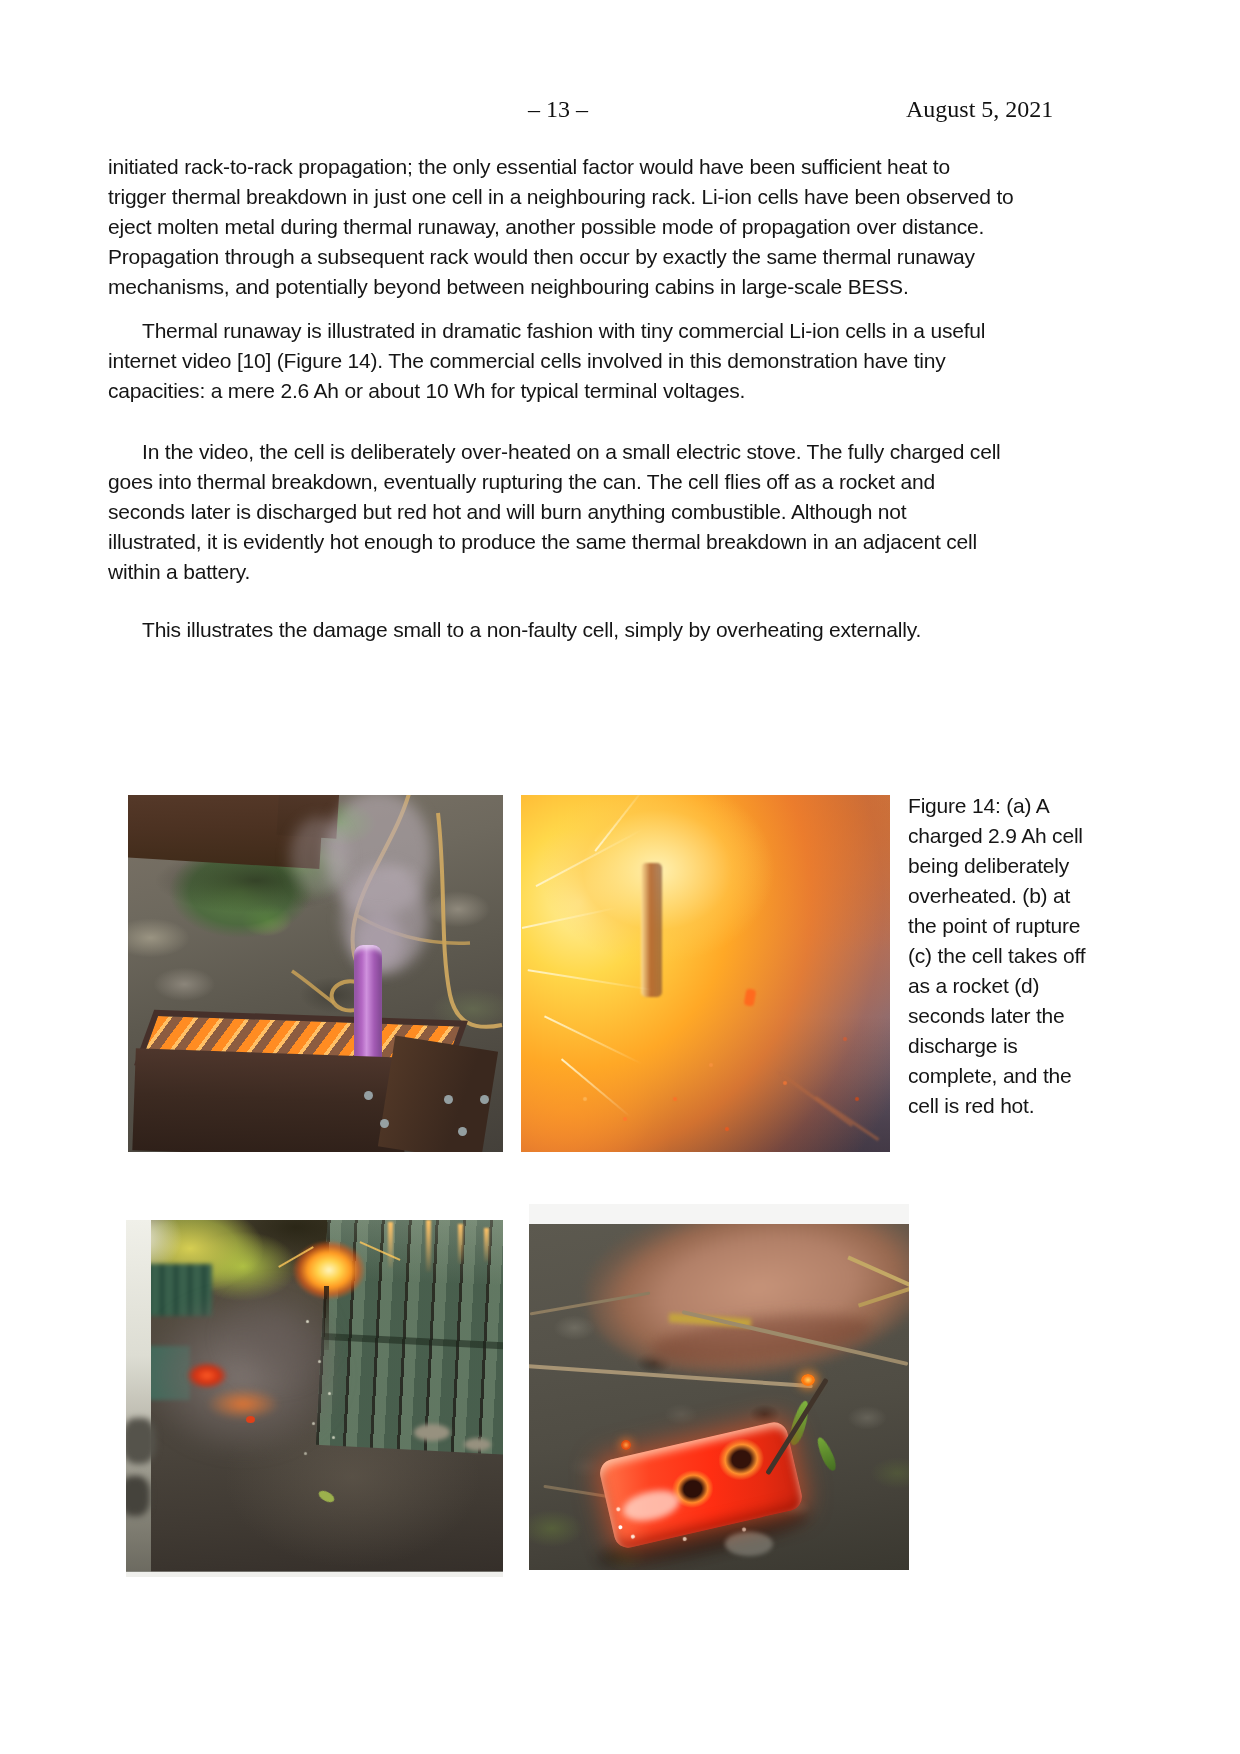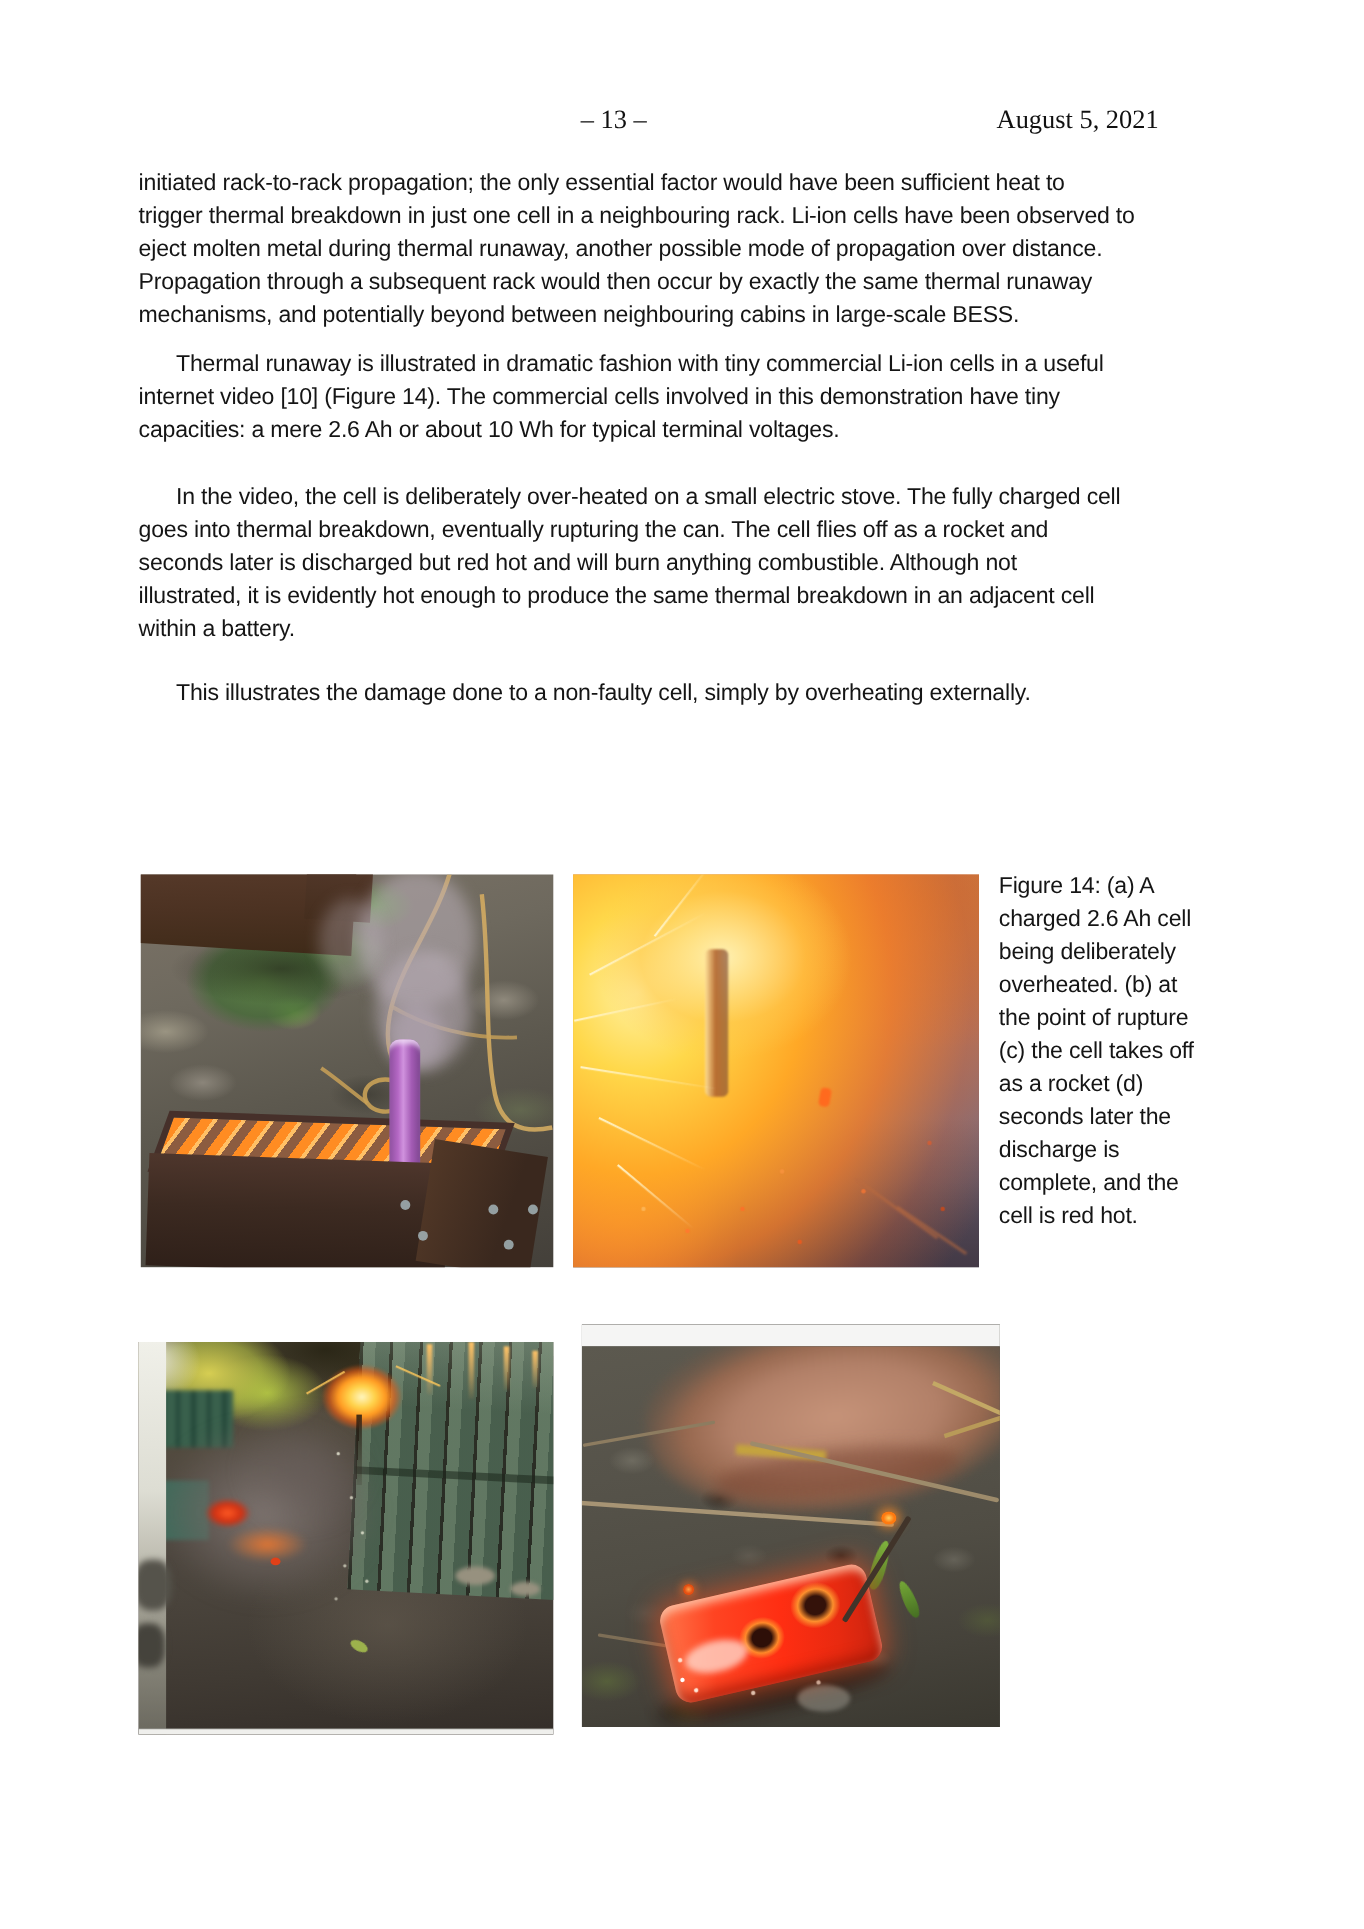--- a/index.html
+++ b/index.html
@@ -7,21 +7,21 @@
         font-family:"Liberation Sans",sans-serif;color:#151515;}
 
   
   .hdr{position:absolute;top:96px;left:0;width:100%;height:30px;
        font-family:"Liberation Serif",serif;font-size:24px;color:#111;}
   .hdr .pnum{position:absolute;left:468px;width:180px;text-align:center;}
   .hdr .hdate{position:absolute;left:906px;}
 
   
   .bodytext{position:absolute;left:108px;top:152px;width:1055px;
-            font-size:21px;line-height:30px;letter-spacing:-0.2px;margin-left:18px;}
+            font-size:21px;line-height:30px;letter-spacing:-0.2px;}
   .para{margin:0;white-space:pre-line;}
   .para.ind{text-indent:34px;}
   .mt-p2{margin-top:14px;}
   .callout{margin-top:33px;margin-left:50px;line-height:30px;}
   .em-bi{font-weight:700;font-style:italic;}
   .mt-p3{margin-top:31px;}
   .mt-p4{margin-top:28px;}
 
   
   .caption{position:absolute;left:908px;top:791px;width:232px;
@@ -243,25 +243,25 @@
 Propagation through a subsequent rack would then occur by exactly the same thermal runaway
 mechanisms, and potentially beyond between neighbouring cabins in large-scale BESS.</p>
     <p class="para ind mt-p2">Thermal runaway is illustrated in dramatic fashion with tiny commercial Li-ion cells in a useful
 internet video [10] (Figure 14). The commercial cells involved in this demonstration have tiny
 capacities: a mere 2.6 Ah or about 10 Wh for typical terminal voltages.</p>
     <p class="para ind mt-p3">In the video, the cell is deliberately over-heated on a small electric stove. The fully charged cell
 goes into thermal breakdown, eventually rupturing the can. The cell flies off as a rocket and
 seconds later is discharged but red hot and will burn anything combustible. Although not
 illustrated, it is evidently hot enough to produce the same thermal breakdown in an adjacent cell
 within a battery.</p>
-    <p class="para ind mt-p4">This illustrates the damage done to a non-faulty cell, simply by overheating externally.</p>
+    <p class="para ind mt-p4">This illustrates the damage small to a non-faulty cell, simply by overheating externally.</p>
   </div>
 
   <div class="caption"><span class="cap-label">Figure 14:</span><span> (a) A
-charged 2.6 Ah cell
+charged 2.9 Ah cell
 being deliberately
 overheated. (b) at
 the point of rupture
 (c) the cell takes off
 as a rocket (d)
 seconds later the
 discharge is
 complete, and the
 cell is red hot.</span></div>
 

